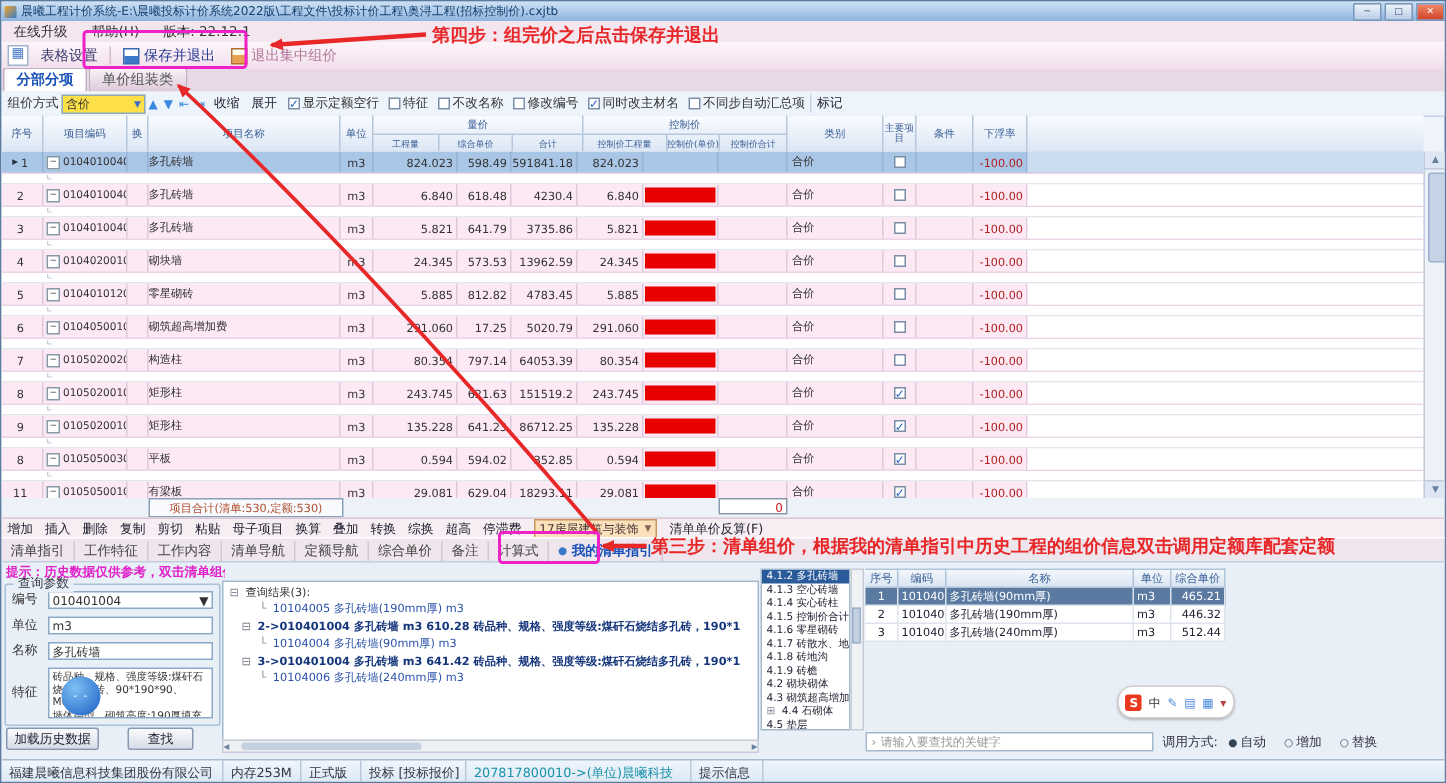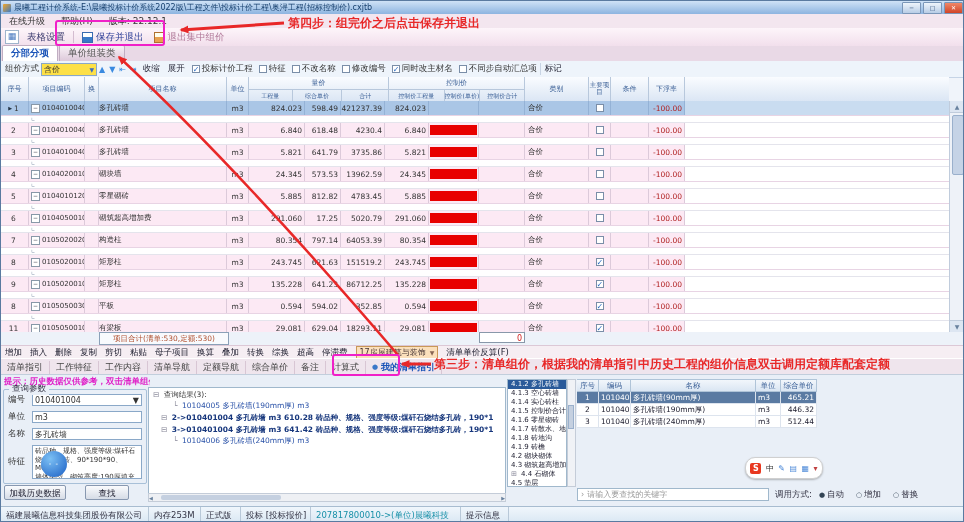--- a/index.html
+++ b/index.html
@@ -213,21 +213,21 @@
         <span class="navic">▲</span>
         <span class="navic">▼</span>
         <span class="navic">⇤</span>
         <span class="navic">⇥</span>
       </span>
     <span class="olink">收缩</span>
     <span class="olink">展开</span>
     <span style="display:flex;">
         <span class="optchk">
           <span class="cb">✓</span>
-          <span>投标计价工程</span>
+          <span>显示定额空行</span>
         </span>
         <span class="optchk">
           <span class="cb"></span>
           <span>特征</span>
         </span>
         <span class="optchk">
           <span class="cb"></span>
           <span>不改名称</span>
         </span>
         <span class="optchk">
@@ -283,21 +283,21 @@
         </div>
         <div class="gc code" style="width: 56px;">
           <span class="xbox">−</span>
           <span class="codetxt">010401004001</span>
         </div>
         <div class="gc " style="width: 14px;"></div>
         <div class="gc name" style="width: 128px;">多孔砖墙</div>
         <div class="gc ctr" style="width: 22px;">m3</div>
         <div class="gc num" style="width: 56px;">824.023</div>
         <div class="gc num" style="width: 36px;">598.49</div>
-        <div class="gc num" style="width: 44px;">421237.39</div>
+        <div class="gc num" style="width: 44px;">591841.18</div>
         <div class="gc num" style="width: 44px;">824.023</div>
         <div class="gc bar" style="width: 50px;"></div>
         <div class="gc " style="width: 46px;"></div>
         <div class="gc cat" style="width: 64px;">合价</div>
         <div class="gc ctr" style="width: 22px;">
           <span class="cb"></span>
         </div>
         <div class="gc " style="width: 38px;"></div>
         <div class="gc rate" style="width: 36px;">-100.00</div>
         <div class="gc fill" style="flex: 1 1 0%;"></div>
@@ -706,20 +706,21 @@
     </div>
   <div>
       <div class="qbtn" style="left: 3px; top: 484px; width: 62px;">加载历史数据</div>
       <div class="qbtn" style="left: 84px; top: 484px; width: 44px;">查找</div>
     </div>
 
   <div class="respanel">
       <div class="resroot"><span class="treeglyph">⊟ </span><span>查询结果(3):</span></div>
       <div class="resline reschild"><span class="treeglyph">└ </span><span>10104005 多孔砖墙(190mm厚) m3</span></div>
       <div class="resline"><span class="treeglyph">⊟ </span><span>2-&gt;010401004 多孔砖墙 m3 610.28 砖品种、规格、强度等级:煤矸石烧结多孔砖，190*1</span></div>
+      <div class="resline reschild"><span class="treeglyph">└ </span><span>10104004 多孔砖墙(90mm厚) m3</span></div>
       <div class="resline"><span class="treeglyph">⊟ </span><span>3-&gt;010401004 多孔砖墙 m3 641.42 砖品种、规格、强度等级:煤矸石烧结多孔砖，190*1</span></div>
       <div class="resline reschild"><span class="treeglyph">└ </span><span>10104006 多孔砖墙(240mm厚) m3</span></div>
     </div>
   <div class="hscroll">
     <span>◀</span>
     <span>▶</span>
   </div>
   <div class="hthumb"></div>
 
   <div class="catpanel">

